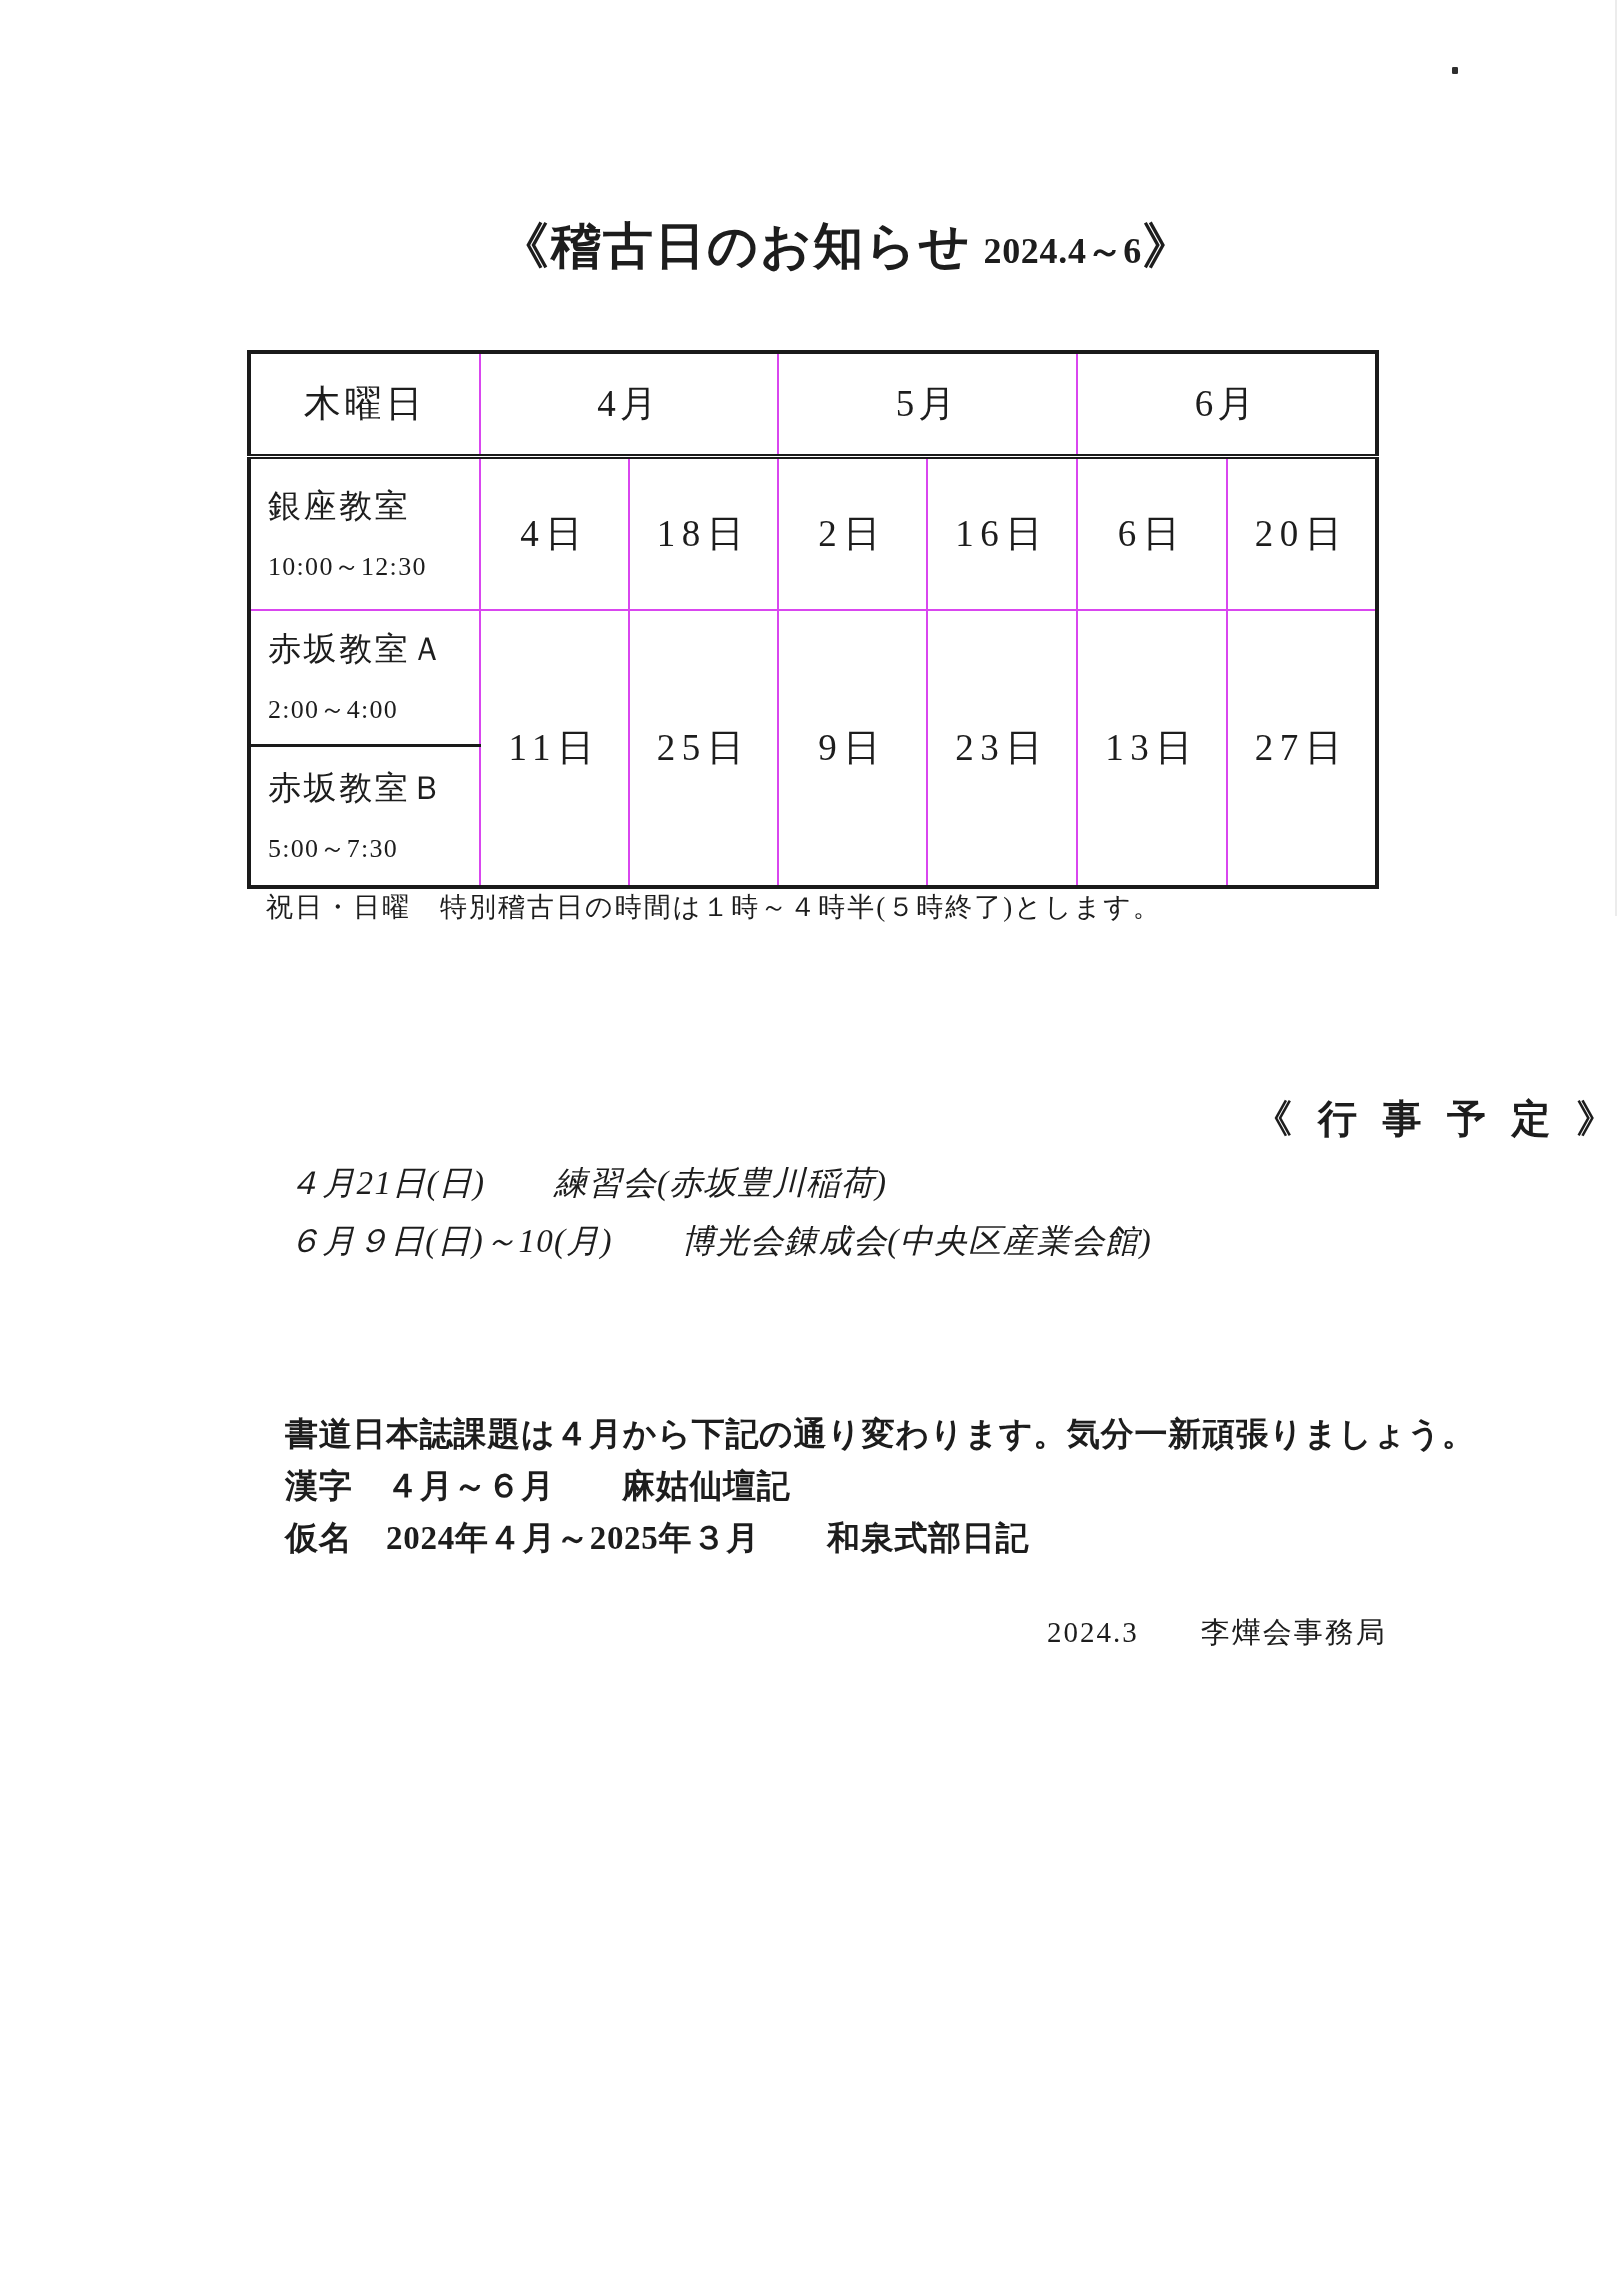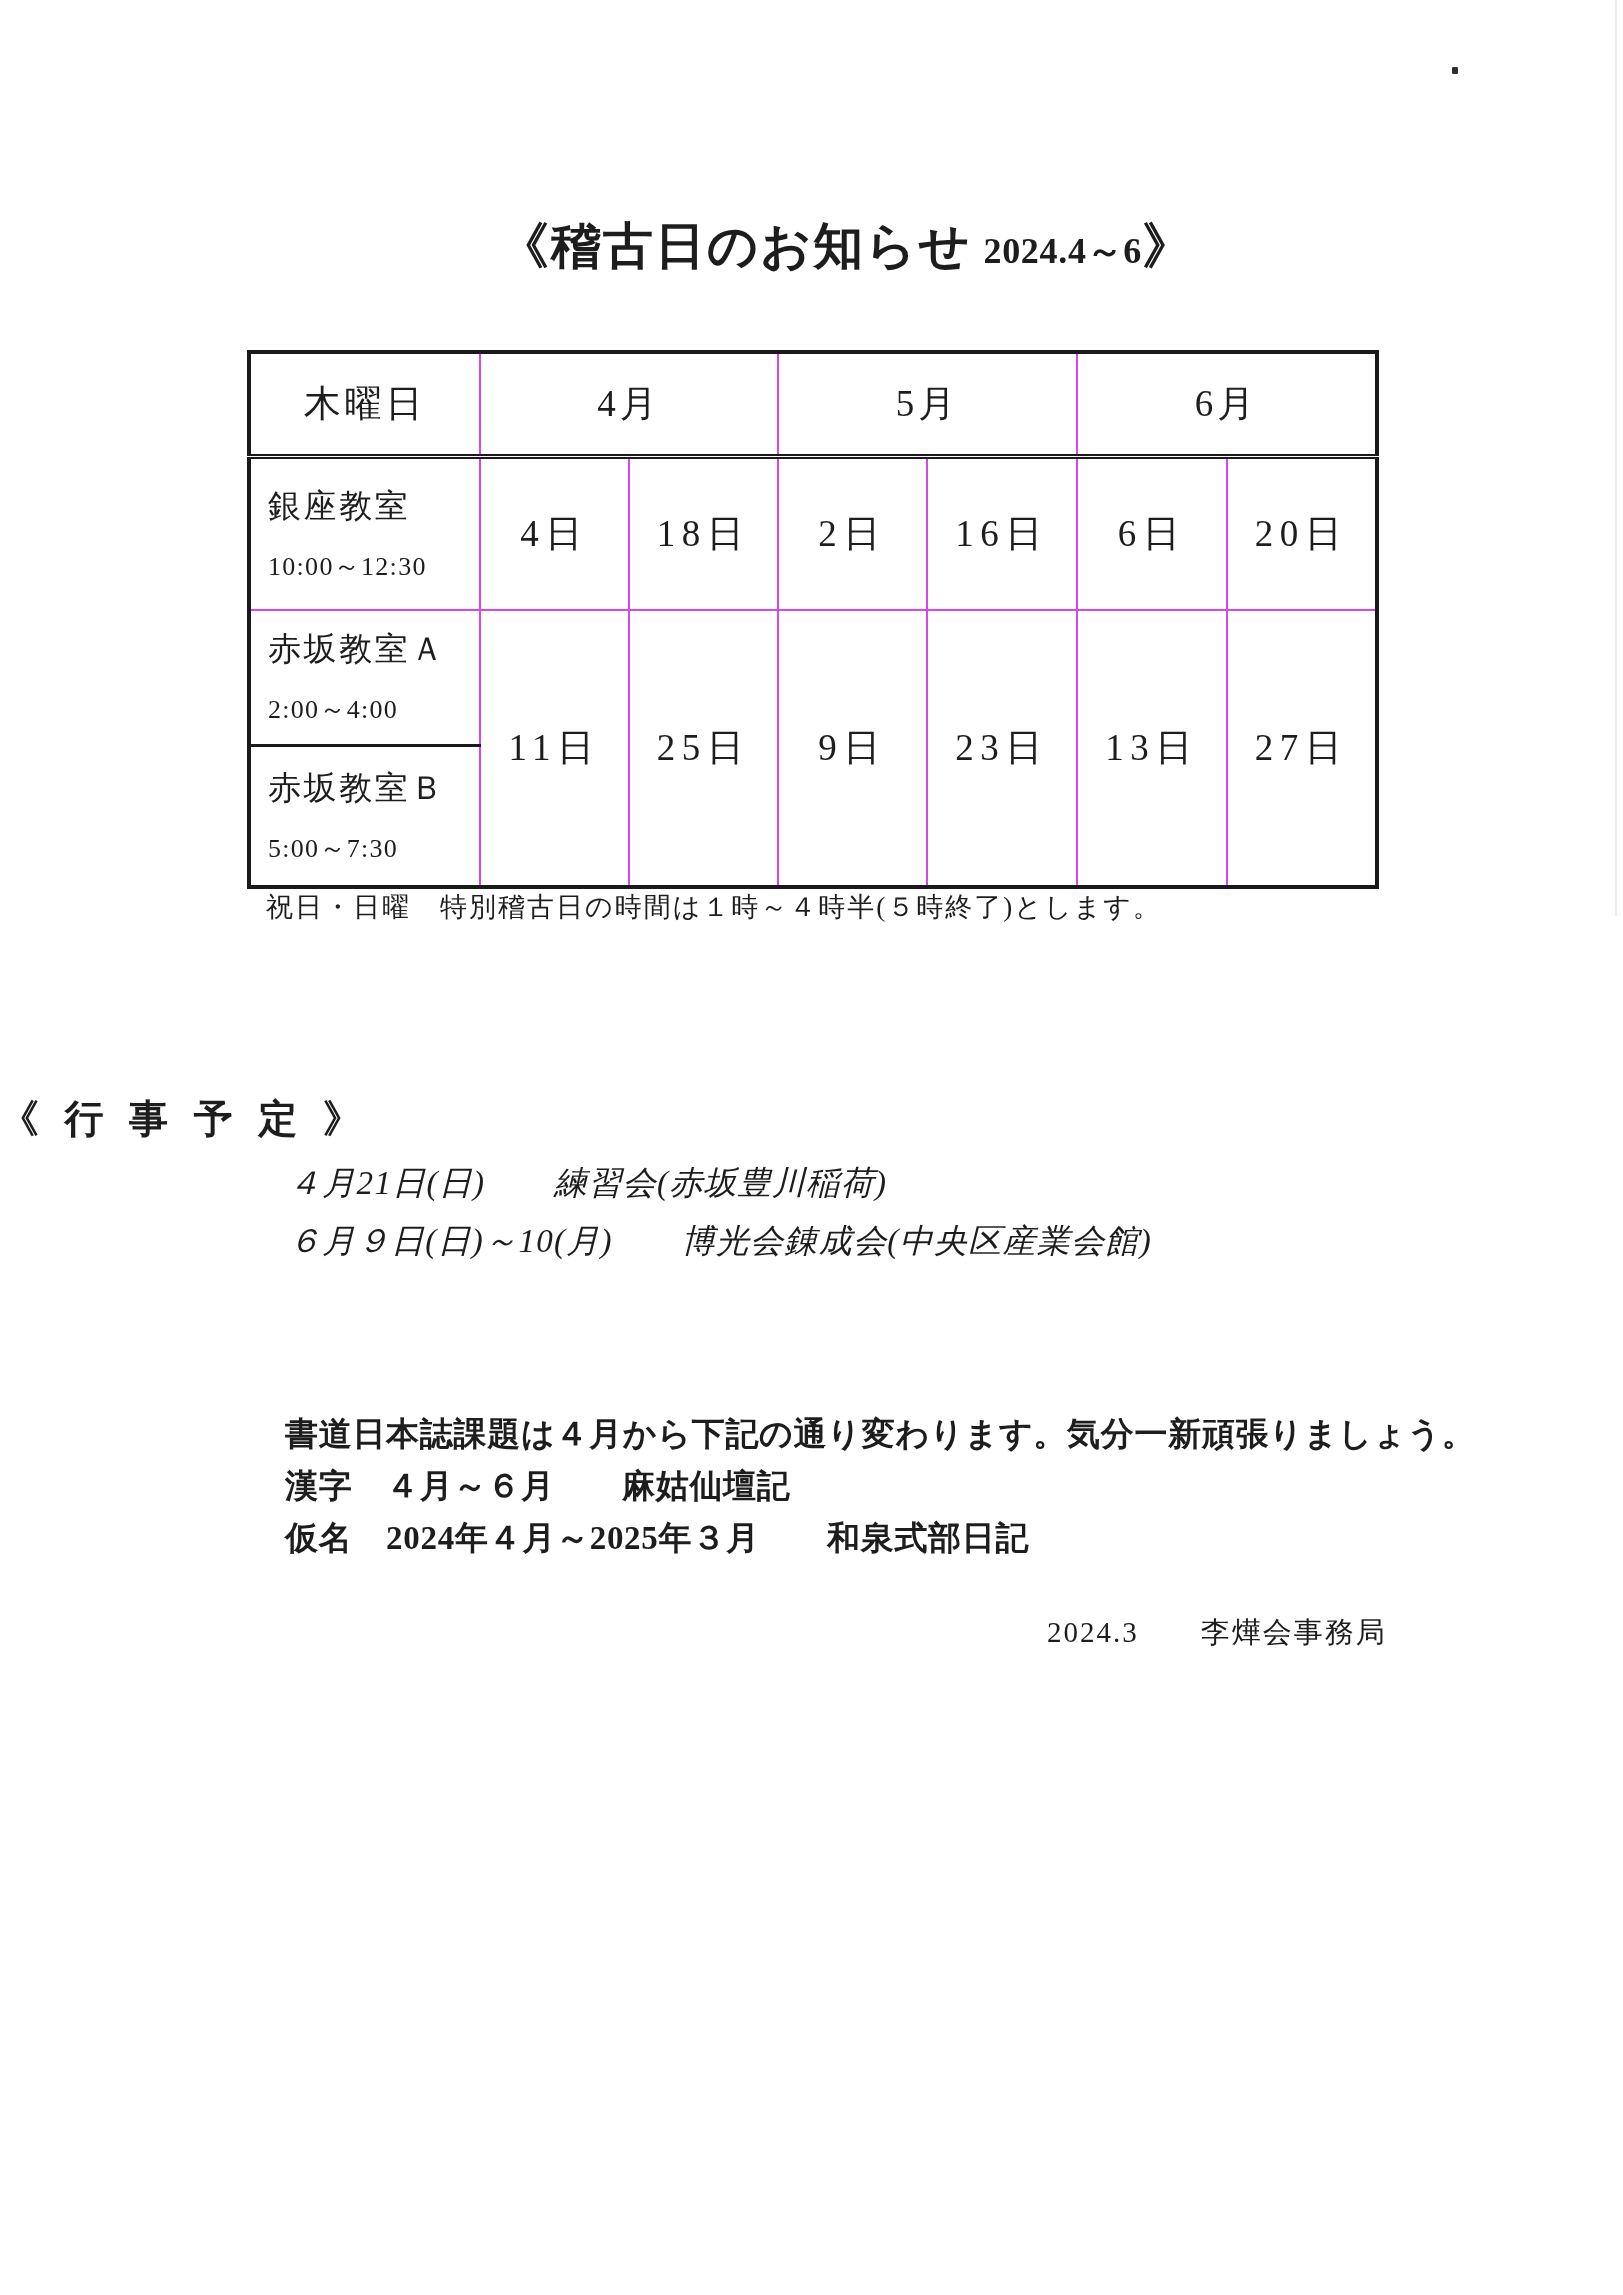--- a/index.html
+++ b/index.html
@@ -46,21 +46,21 @@
 
   
   .note {
     position:absolute; left:262px; top:885px; margin:4px;
     font-size:27px; letter-spacing:2px; white-space:nowrap;
   }
 
   
   .events-heading {
     position:absolute; top:1092px; left:0; width:100%; margin:0;
-    text-align:left; font-size:39px; font-weight:600; letter-spacing:7.9px;
+    text-align:right; font-size:39px; font-weight:600; letter-spacing:7.9px;
   }
   .events { position:absolute; left:288px; top:1164px; }
   .events p { margin:0 0 18.3px 0; font-size:33px; letter-spacing:1.3px; line-height:1.2; white-space:nowrap;font-style:italic; }
 
   
   .assignments { position:absolute; left:285px; top:1415px; }
   .assignments p { margin:0 0 13px 0; font-size:33px; letter-spacing:0.7px; line-height:1.18; white-space:nowrap;font-weight:bold; }
 
   
   .signature {

